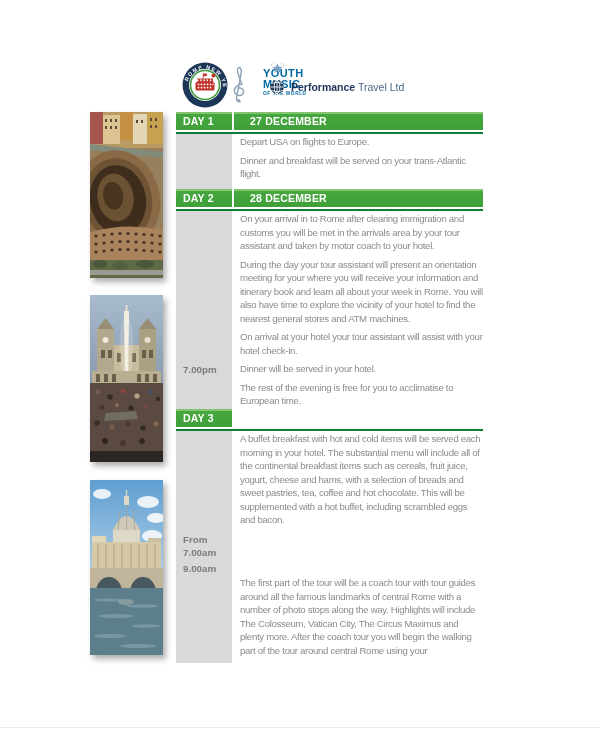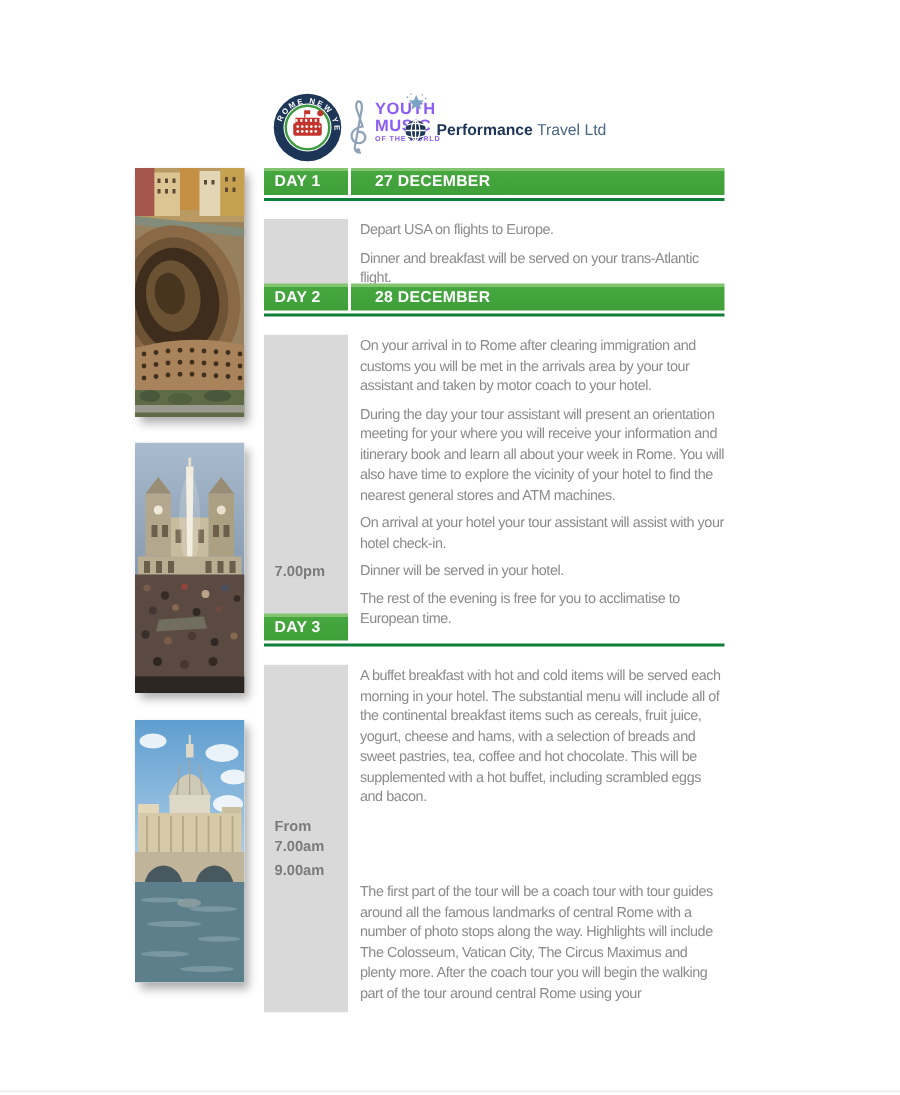--- a/index.html
+++ b/index.html
@@ -6,21 +6,21 @@
   .page{
     position:relative;width:600px;height:730px;background:#fff;overflow:hidden;
     font-family:"Liberation Sans", sans-serif;
   }
   .page::after{content:"";position:absolute;left:0;right:0;bottom:2px;height:1px;background:#ececec;}
 
   
   .badge{position:absolute;left:182px;top:62px;width:46px;height:46px;}
   .ym{position:absolute;left:231px;top:64px;display:flex;}
   .ym-clef{width:16px;height:39px;margin-top:1px;}
-  .ym-text{margin-left:3px;padding-top:4px;color:#8b5cf6;}
+  .ym-text{margin-left:16px;padding-top:4px;color:#0369a1;}
   .ym-line{font-size:11px;font-weight:bold;line-height:10.5px;letter-spacing:.4px;}
   .ym-sub{font-size:4.8px;font-weight:bold;letter-spacing:.55px;margin-top:1.5px;}
   .pt{position:absolute;left:269px;top:61px;height:35px;display:flex;align-items:flex-end;}
   .pt-icon{width:17px;height:35px;}
   .pt-text{margin-left:5px;padding-bottom:3px;font-size:10.5px;color:#1d3657;white-space:nowrap;}
   .pt-name{font-weight:bold;}
   .pt-suffix{font-weight:normal;color:#4a6784;}
 
   
   .photo{position:absolute;left:90px;width:73px;background:#fff;
@@ -35,21 +35,21 @@
   #day-1{top:112px;} #day-2{top:189px;} #day-3{top:409px;}
   .bar{height:18px;display:flex;color:#fff;font-weight:bold;font-size:10.5px;letter-spacing:.2px;}
   .bar-label,.bar-date{
     display:flex;align-items:center;
     background:linear-gradient(180deg,#82c46f 0,#82c46f 2px,#46a73f 2px,#3fa03a 100%);
     text-align:right;
   }
   .bar-label{width:56px;box-sizing:border-box;padding-left:7px;flex:none;}
   .bar-date{flex:1;margin-left:2px;padding-left:16px;}
   .underline{height:2px;margin-top:2px;background:#0e7e38;}
-  .rows{position:relative;overflow:hidden;margin-top:12px;}
+  .rows{position:relative;overflow:hidden;}
   .rows::before{content:"";position:absolute;left:0;top:0;bottom:0;width:56px;background:#d9d9d9;}
   #day-1 .rows{height:55px;} #day-2 .rows{height:198px;} #day-3 .rows{height:232px;}
   .row{display:flex;position:relative;}
   .cell-time{
     width:56px;flex:none;box-sizing:border-box;padding:2px 2px 0 7px;
     font-size:9.8px;font-weight:bold;line-height:13.5px;color:#7b7b7b;white-space:pre-line;
   }
   .cell-text{
     flex:1;margin-left:2px;padding:1px 0 4px 6px;
     font-size:9.6px;letter-spacing:-0.3px;line-height:13.5px;color:#8b8b8b;

